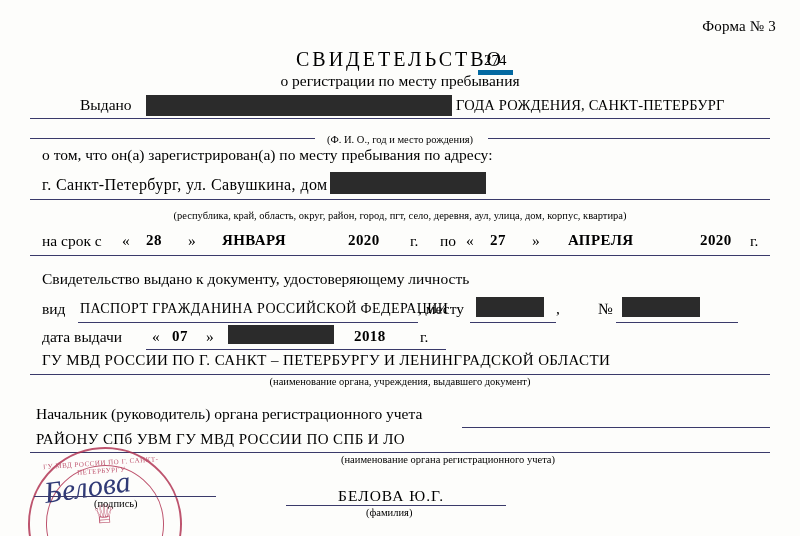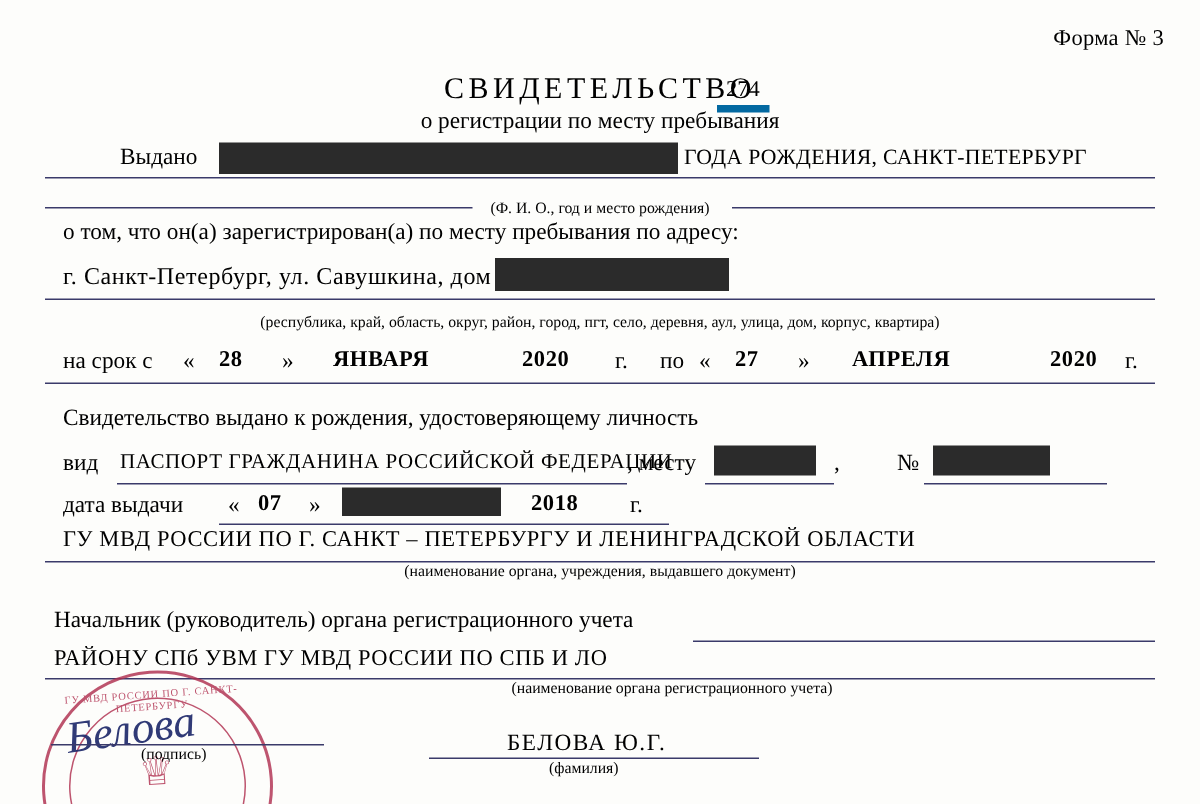--- a/index.html
+++ b/index.html
@@ -181,21 +181,21 @@
   <div class="label" style="top:232px; left:410px;">г.</div>
   <div class="label" style="top:232px; left:440px;">по</div>
   <div class="label" style="top:232px; left:466px;">«</div>
   <div class="hand hand-bold" style="top:232px; left:490px;">27</div>
   <div class="label" style="top:232px; left:532px;">»</div>
   <div class="hand hand-bold" style="top:232px; left:568px;">АПРЕЛЯ</div>
   <div class="hand hand-bold" style="top:232px; left:700px;">2020</div>
   <div class="label" style="top:232px; left:750px;">г.</div>
   <div class="rule" style="top:255px; left:30px; width:740px;"></div>
 
-  <div class="label" style="top:270px; left:42px;">Свидетельство выдано к рождения, удостоверяющему личность</div>
+  <div class="label" style="top:270px; left:42px;">Свидетельство выдано к документу, удостоверяющему личность</div>
 
   <div class="label" style="top:300px; left:42px;">вид</div>
   <div class="hand" style="top:301px; left:80px; font-size:14px;">ПАСПОРТ ГРАЖДАНИНА РОССИЙСКОЙ ФЕДЕРАЦИИ</div>
   <div class="label" style="top:300px; left:418px;">, месту</div>
   <div class="redact" style="top:297px; left:476px; width:68px; height:20px;"></div>
   <div class="label" style="top:300px; left:556px;">,</div>
   <div class="label" style="top:300px; left:598px;">№</div>
   <div class="redact" style="top:297px; left:622px; width:78px; height:20px;"></div>
   <div class="rule" style="top:322px; left:78px; width:340px;"></div>
   <div class="rule" style="top:322px; left:470px; width:86px;"></div>

